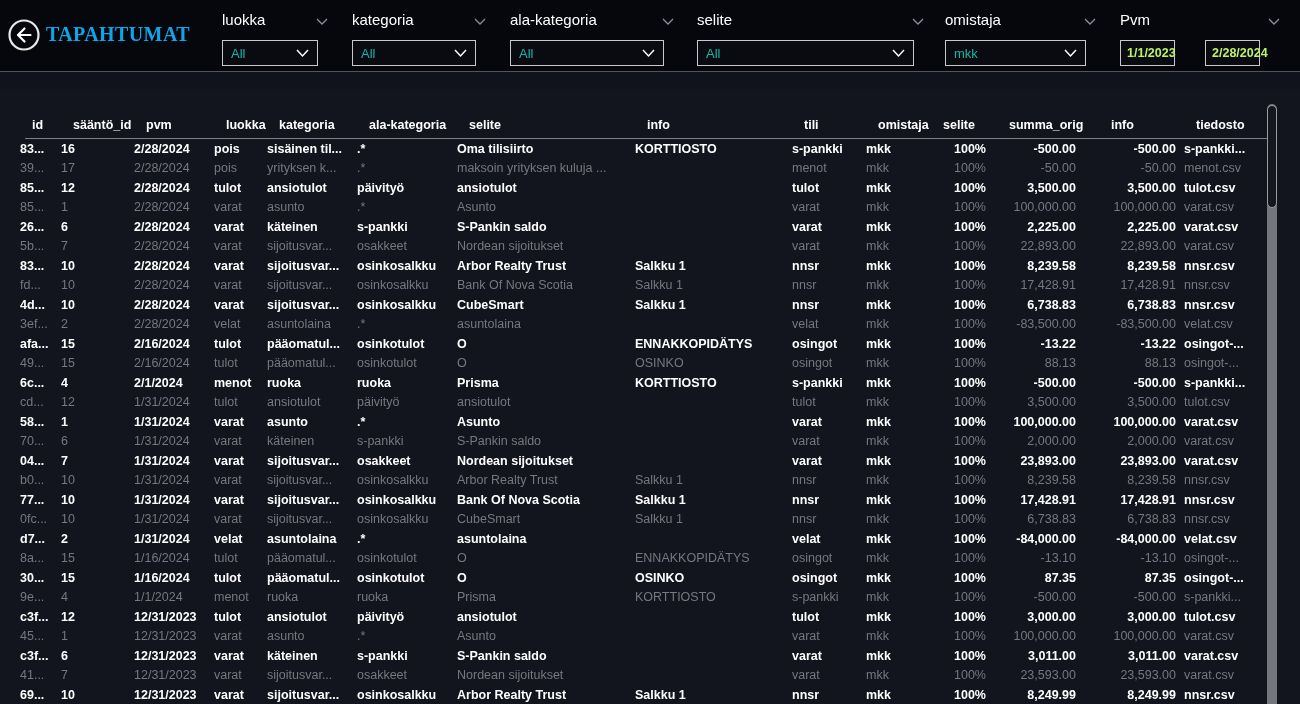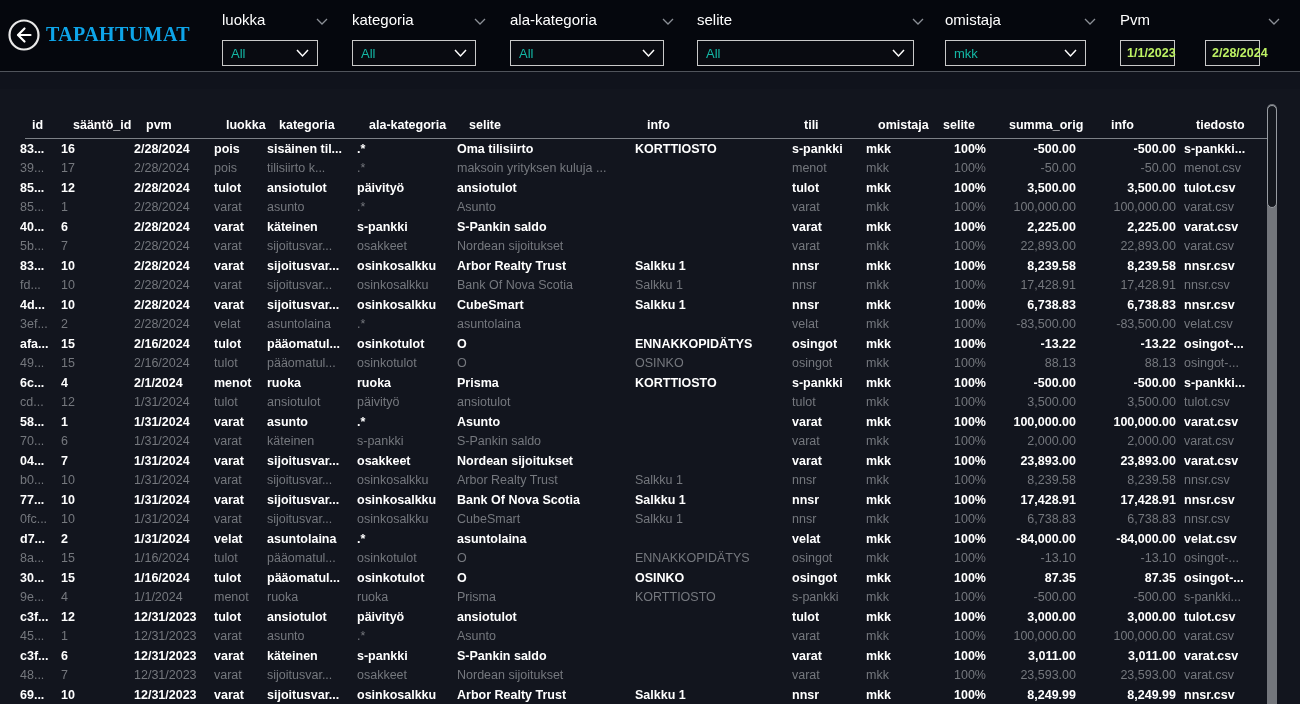--- a/index.html
+++ b/index.html
@@ -198,21 +198,21 @@
         <div class="cell col-osuus right">100%</div>
         <div class="cell col-summa_orig right">-500.00</div>
         <div class="cell col-summa right">-500.00</div>
         <div class="cell col-tiedosto">s-pankki...</div>
       </div>
       <div class="trow">
         <div class="cell col-id">39...</div>
         <div class="cell col-saanto_id">17</div>
         <div class="cell col-pvm">2/28/2024</div>
         <div class="cell col-luokka">pois</div>
-        <div class="cell col-kategoria">tilisiirto k...</div>
+        <div class="cell col-kategoria">yrityksen k...</div>
         <div class="cell col-ala_kategoria">.*</div>
         <div class="cell col-selite">maksoin yrityksen kuluja ...</div>
         <div class="cell col-info"></div>
         <div class="cell col-tili">menot</div>
         <div class="cell col-omistaja">mkk</div>
         <div class="cell col-osuus right">100%</div>
         <div class="cell col-summa_orig right">-50.00</div>
         <div class="cell col-summa right">-50.00</div>
         <div class="cell col-tiedosto">menot.csv</div>
       </div>
@@ -242,21 +242,21 @@
         <div class="cell col-selite">Asunto</div>
         <div class="cell col-info"></div>
         <div class="cell col-tili">varat</div>
         <div class="cell col-omistaja">mkk</div>
         <div class="cell col-osuus right">100%</div>
         <div class="cell col-summa_orig right">100,000.00</div>
         <div class="cell col-summa right">100,000.00</div>
         <div class="cell col-tiedosto">varat.csv</div>
       </div>
       <div class="trow em">
-        <div class="cell col-id">40...</div>
+        <div class="cell col-id">26...</div>
         <div class="cell col-saanto_id">6</div>
         <div class="cell col-pvm">2/28/2024</div>
         <div class="cell col-luokka">varat</div>
         <div class="cell col-kategoria">käteinen</div>
         <div class="cell col-ala_kategoria">s-pankki</div>
         <div class="cell col-selite">S-Pankin saldo</div>
         <div class="cell col-info"></div>
         <div class="cell col-tili">varat</div>
         <div class="cell col-omistaja">mkk</div>
         <div class="cell col-osuus right">100%</div>
@@ -610,21 +610,21 @@
         <div class="cell col-selite">S-Pankin saldo</div>
         <div class="cell col-info"></div>
         <div class="cell col-tili">varat</div>
         <div class="cell col-omistaja">mkk</div>
         <div class="cell col-osuus right">100%</div>
         <div class="cell col-summa_orig right">3,011.00</div>
         <div class="cell col-summa right">3,011.00</div>
         <div class="cell col-tiedosto">varat.csv</div>
       </div>
       <div class="trow">
-        <div class="cell col-id">48...</div>
+        <div class="cell col-id">41...</div>
         <div class="cell col-saanto_id">7</div>
         <div class="cell col-pvm">12/31/2023</div>
         <div class="cell col-luokka">varat</div>
         <div class="cell col-kategoria">sijoitusvar...</div>
         <div class="cell col-ala_kategoria">osakkeet</div>
         <div class="cell col-selite">Nordean sijoitukset</div>
         <div class="cell col-info"></div>
         <div class="cell col-tili">varat</div>
         <div class="cell col-omistaja">mkk</div>
         <div class="cell col-osuus right">100%</div>

